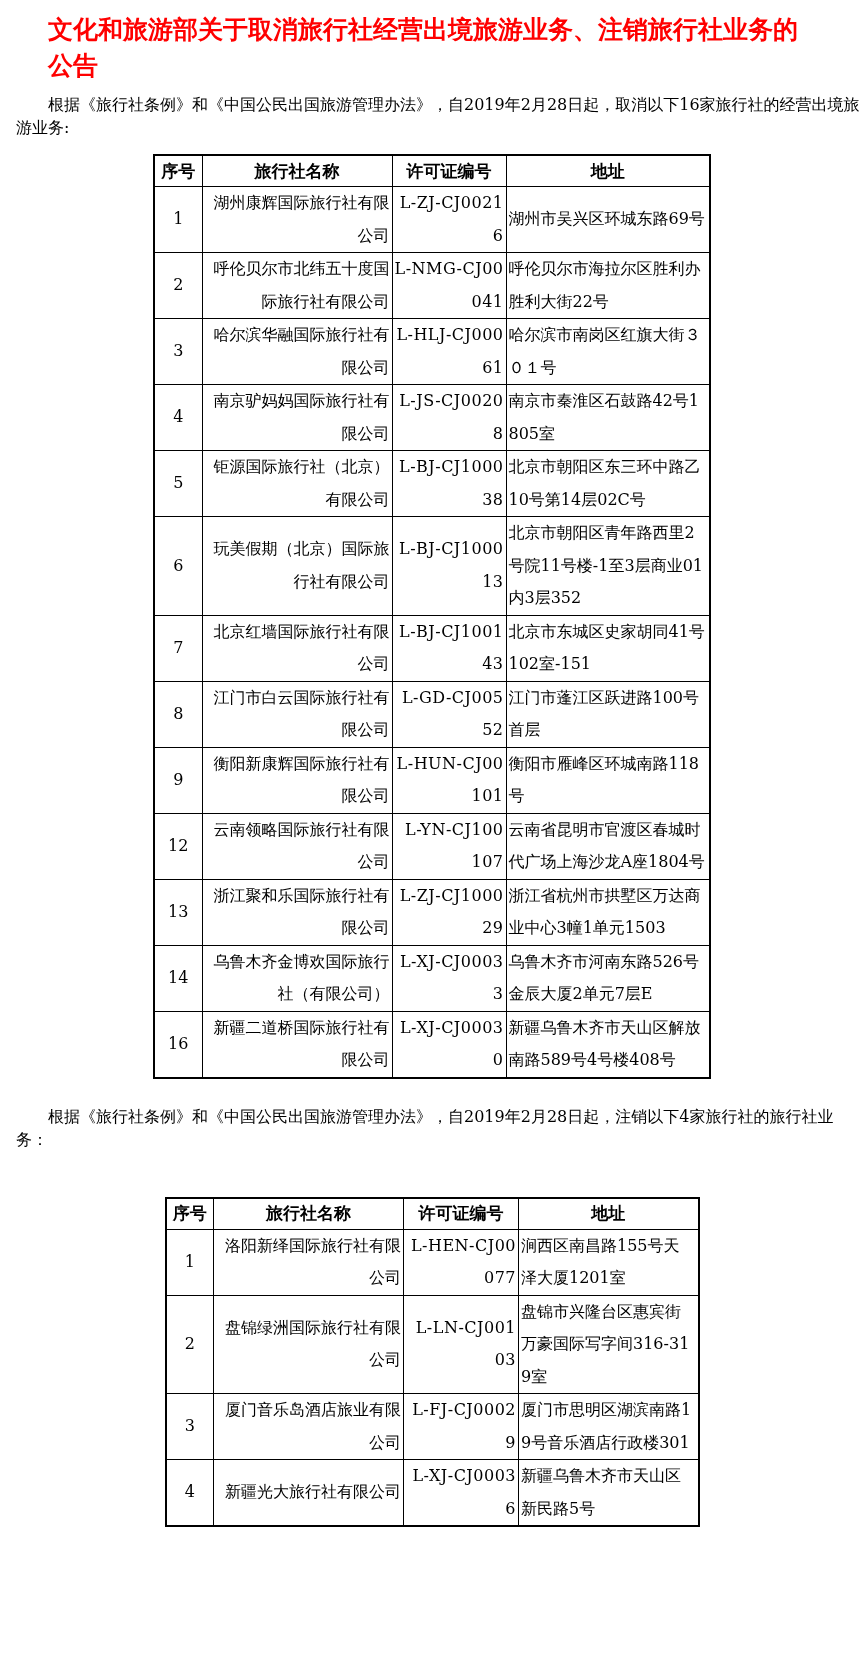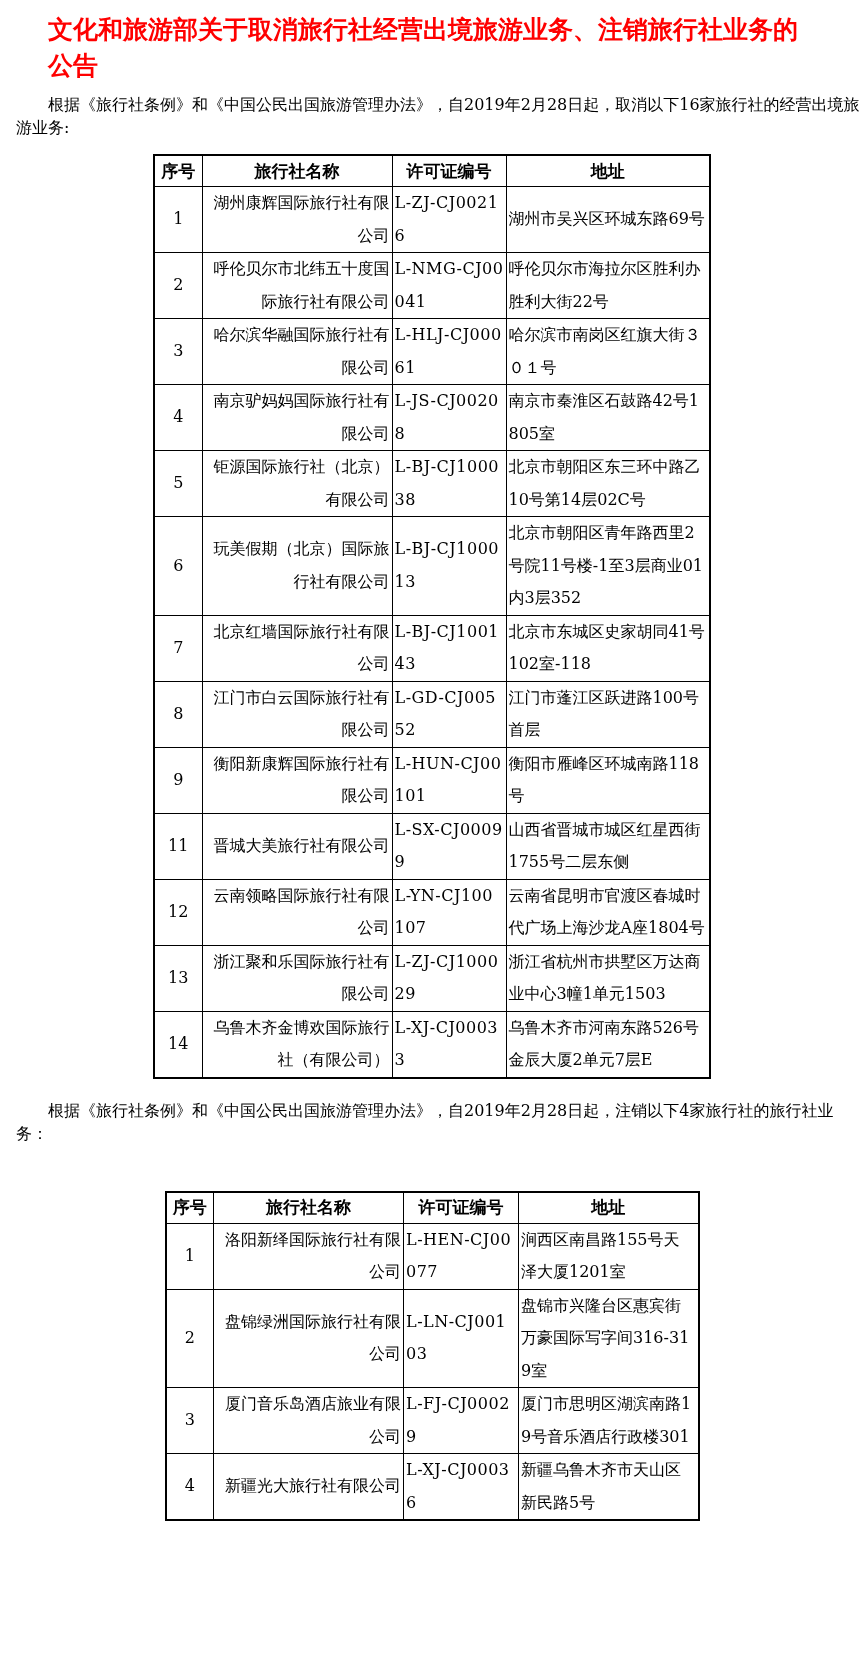--- a/index.html
+++ b/index.html
@@ -22,21 +22,21 @@
     margin: 12px 48px 0 48px;
   }
   .para {
     font-size: 16px;
     line-height: 23px;
     text-indent: 2em;
     margin: 9px 0 0 0;
     padding-left: 16px;
   }
   .para2 {
-    margin-top: 20px;
+    margin-top: 26px;
   }
   table {
     border-collapse: collapse;
     table-layout: fixed;
     margin: 0 auto;
     border: 2px solid #000;
   }
   .t1 { width: 556px; margin-top: 15px; }
   .t2 { width: 533px; margin-top: 46px; }
   th, td {
@@ -52,21 +52,21 @@
     text-align: center;
     padding: 0 2px;
   }
   td {
     line-height: 32.5px;
     padding: 0 2px;
     vertical-align: middle;
   }
   td:nth-child(1) { text-align: center; }
   td:nth-child(2) { text-align: right; }
-  td:nth-child(3) { text-align: left; letter-spacing: 0.5px; }
+  td:nth-child(3) { text-align: right; letter-spacing: 0.5px; }
   td:nth-child(4) { text-align: left; }
   
   .t1 col.c-num  { width: 48px; }
   .t1 col.c-name { width: 190px; }
   .t1 col.c-lic  { width: 114px; }
   .t1 col.c-addr { width: 204px; }
   
   .t2 col.c-num  { width: 48px; }
   .t2 col.c-name { width: 190px; }
   .t2 col.c-lic  { width: 115px; }
@@ -128,57 +128,57 @@
       <tr>
         <td>6</td>
         <td>玩美假期（北京）国际旅行社有限公司</td>
         <td>L-BJ-CJ100013</td>
         <td>北京市朝阳区青年路西里2号院11号楼-1至3层商业01内3层352</td>
       </tr>
       <tr>
         <td>7</td>
         <td>北京红墙国际旅行社有限公司</td>
         <td>L-BJ-CJ100143</td>
-        <td>北京市东城区史家胡同41号102室-118</td>
+        <td>北京市东城区史家胡同41号102室-151</td>
       </tr>
       <tr>
         <td>8</td>
         <td>江门市白云国际旅行社有限公司</td>
         <td>L-GD-CJ00552</td>
         <td>江门市蓬江区跃进路100号首层</td>
       </tr>
       <tr>
         <td>9</td>
         <td>衡阳新康辉国际旅行社有限公司</td>
         <td>L-HUN-CJ00101</td>
         <td>衡阳市雁峰区环城南路118号</td>
       </tr>
       <tr>
-        <td>11</td>
-        <td>晋城大美旅行社有限公司</td>
-        <td>L-SX-CJ00099</td>
-        <td>山西省晋城市城区红星西街1755号二层东侧</td>
-      </tr>
-      <tr>
         <td>12</td>
         <td>云南领略国际旅行社有限公司</td>
         <td>L-YN-CJ100107</td>
         <td>云南省昆明市官渡区春城时代广场上海沙龙A座1804号</td>
       </tr>
       <tr>
         <td>13</td>
         <td>浙江聚和乐国际旅行社有限公司</td>
         <td>L-ZJ-CJ100029</td>
         <td>浙江省杭州市拱墅区万达商业中心3幢1单元1503</td>
       </tr>
       <tr>
         <td>14</td>
         <td>乌鲁木齐金博欢国际旅行社（有限公司）</td>
         <td>L-XJ-CJ00033</td>
         <td>乌鲁木齐市河南东路526号金辰大厦2单元7层E</td>
+      </tr>
+      <tr>
+        <td>16</td>
+        <td>新疆二道桥国际旅行社有限公司</td>
+        <td>L-XJ-CJ00030</td>
+        <td>新疆乌鲁木齐市天山区解放南路589号4号楼408号</td>
       </tr>
     </tbody>
 </table>
 
 <p class="para para2">根据《旅行社条例》和《中国公民出国旅游管理办法》，自2019年2月28日起，注销以下4家旅行社的旅行社业务：</p>
 
 <table class="t2">
   <colgroup>
     <col class="c-num">
       <col class="c-name">

